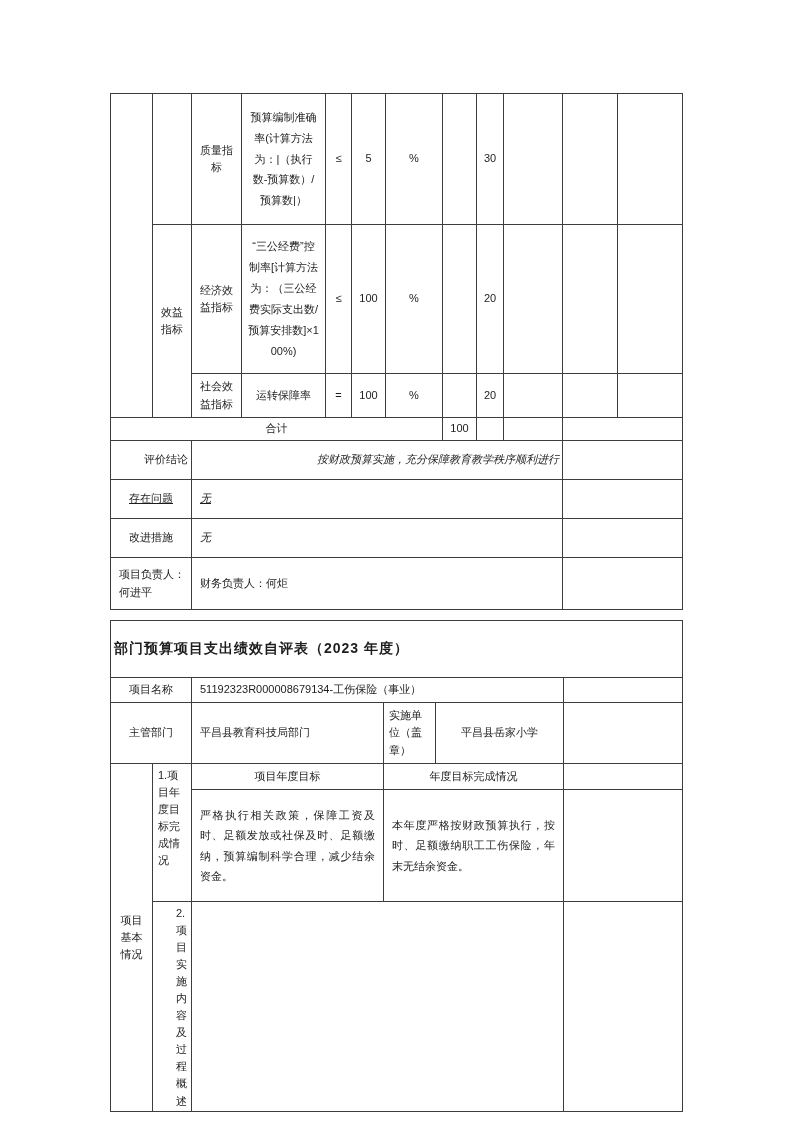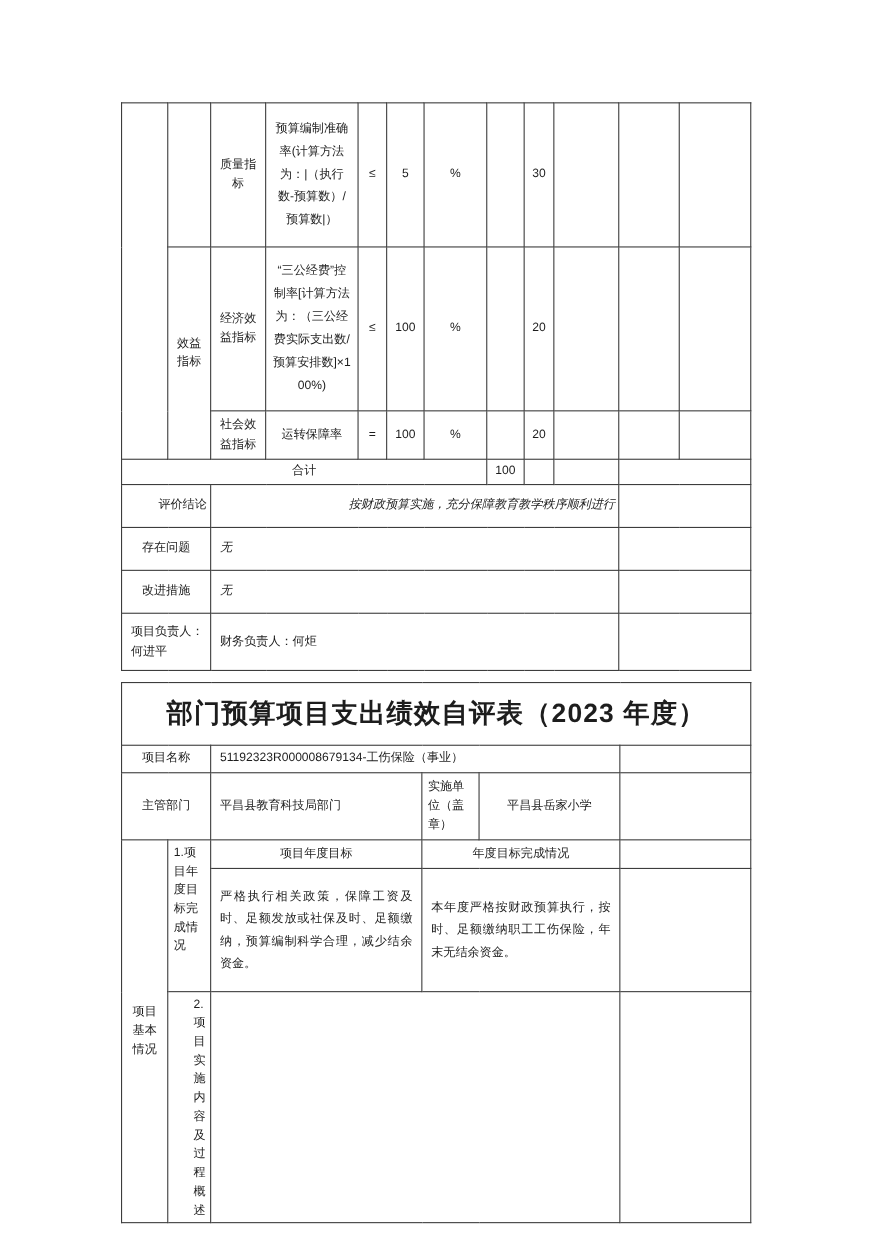--- a/index.html
+++ b/index.html
@@ -36,39 +36,39 @@
   .left{text-align:left;padding-left:8px;}
   .italic{font-style:italic;}
   .para{
     text-align:justify;
     line-height:1.85;
     padding:5px 8px;
     vertical-align:middle;
   }
   .vtop{vertical-align:top;padding-top:3px;}
   .title-cell{
-    font-size:24px;
+    font-size:14px;
     font-weight:bold;
     letter-spacing:1px;
-    text-align:center;
+    text-align:left;
   }
   .pagenum{
     position:absolute;
     top:1025px;left:0;width:100%;
     text-align:center;
     font-size:10px;
     color:#333;
   }
   
   .r1 td{height:126px;}
   .r2 td{height:144px;}
   .r3 td{height:41px;}
   .r4 td{height:20px;}
   .r5 td{height:36px;text-align:right;}
-  .r6 td{height:36px;}
+  .r6 td{height:36px;text-decoration:underline;}
   .r7 td{height:36px;margin-top:24px;}
   .r8 td{height:49px;}
   
   .s1 td{height:54px;}
   .s2 td{height:22px;margin-top:13px;}
   .s3 td{height:58px;}
   .s4 td{height:23px;}
   .s5 td{height:101px;}
   .s6 td{height:123px;}
 </style>

